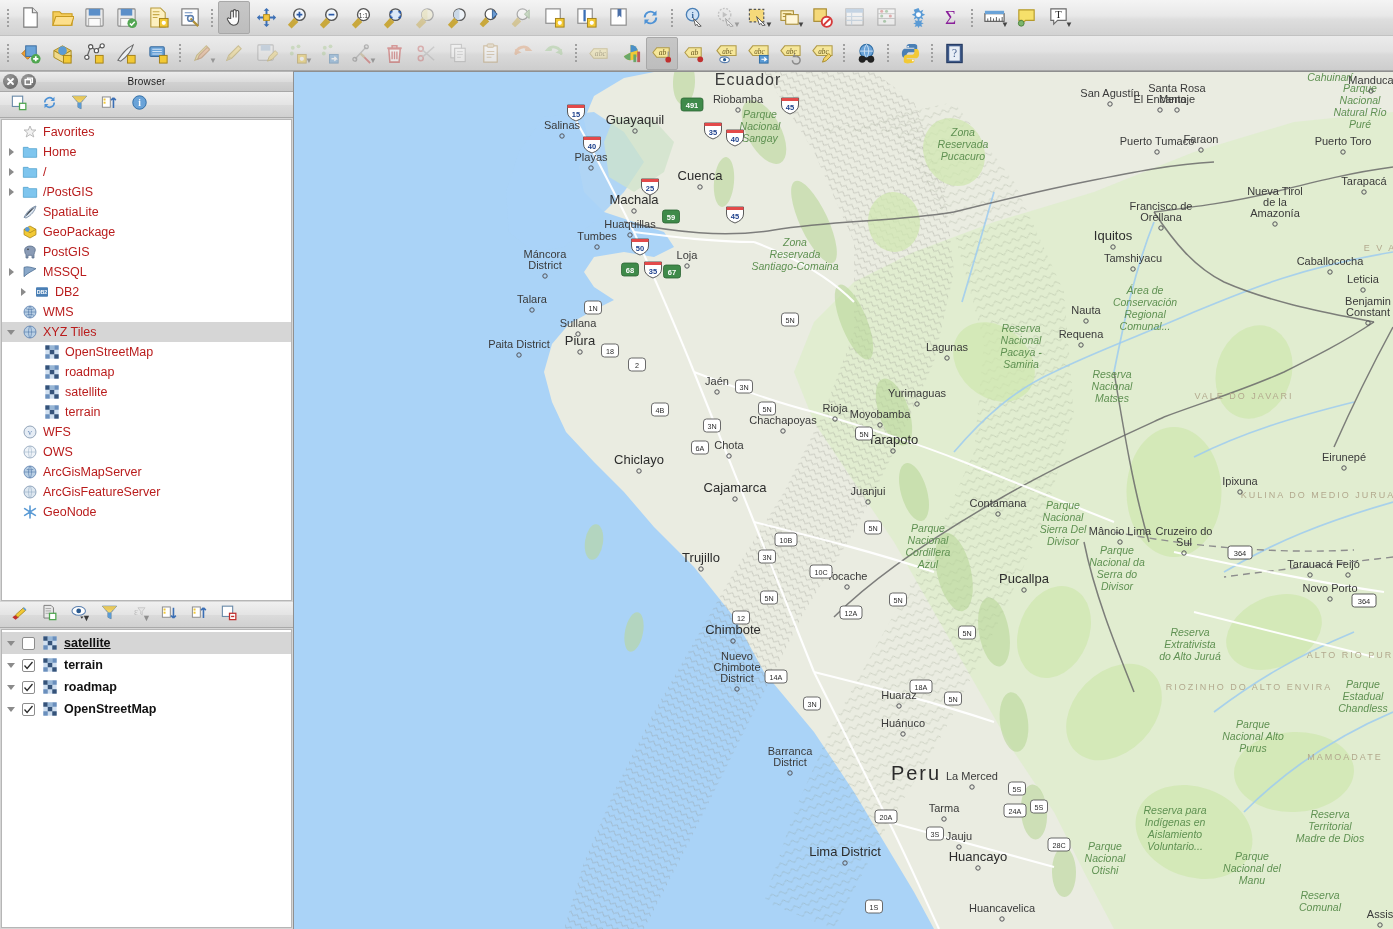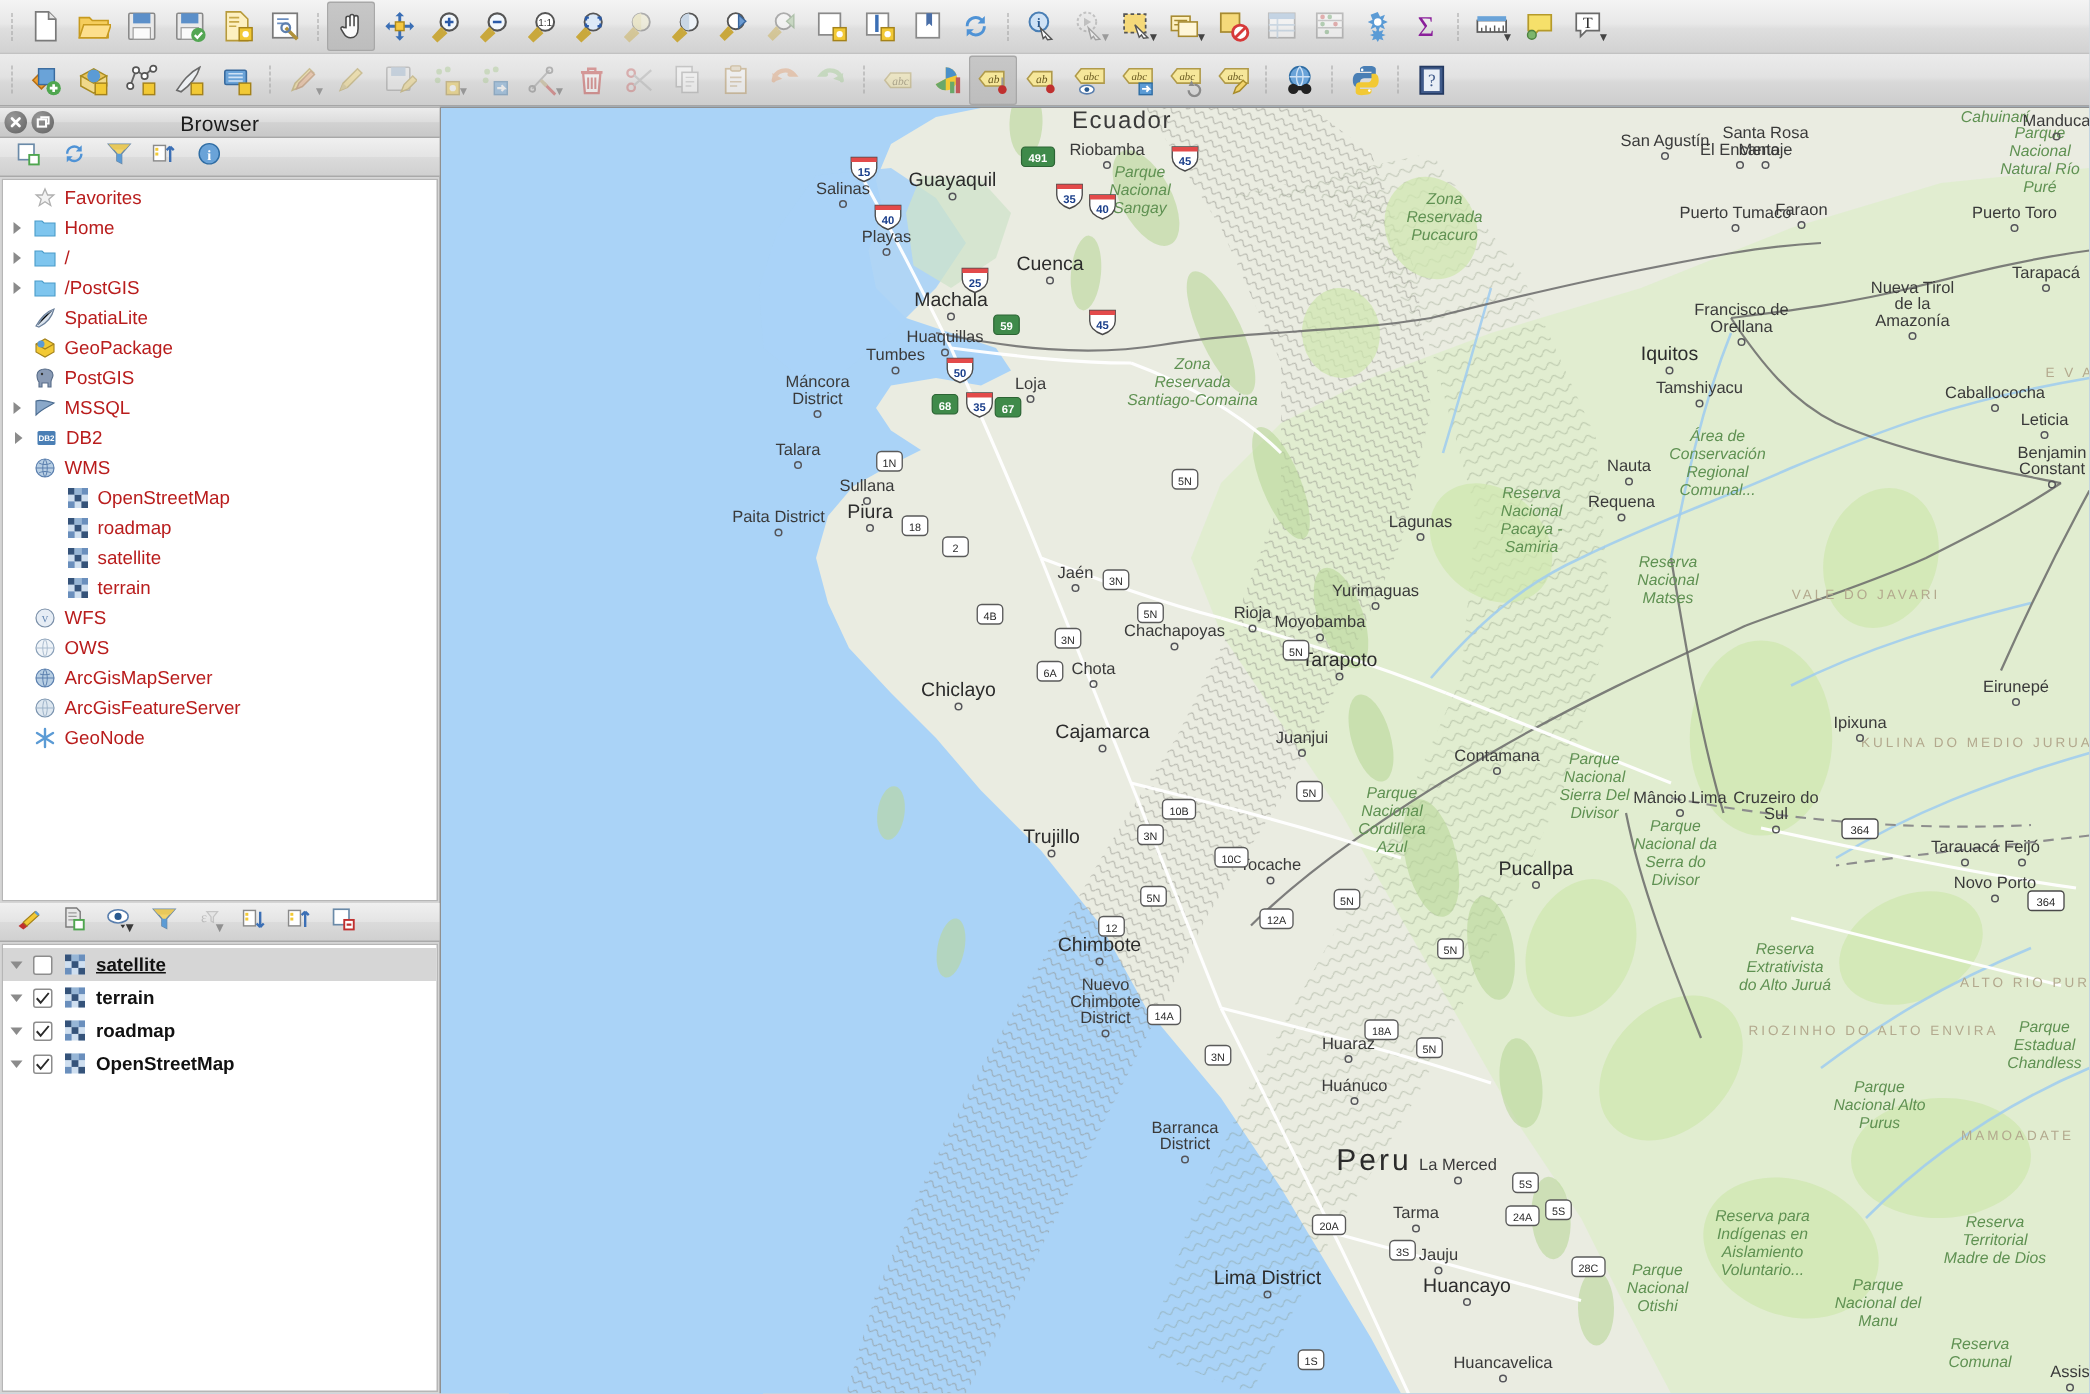--- a/index.html
+++ b/index.html
@@ -81,21 +81,21 @@
   .pt-btn {
     width: 15px; height: 15px; border-radius: 50%;
     background: radial-gradient(circle at 35% 30%, #9a9a9a, #6e6e6e 75%, #555);
     margin-right: 3px;
     display:flex; align-items:center; justify-content:center;
     flex: 0 0 auto;
   }
   .pt-btn svg { display:block; }
   .pt-label {
     position: absolute; left:0; right:0; text-align: center;
-    font-size: 14px; color: #1b1b1b; letter-spacing: .2px;
+    font-size: 10px; color: #1b1b1b; letter-spacing: .2px;
     pointer-events: none;
   }
 
   .panel-toolbar {
     height: 26px; flex: 0 0 26px;
     display: flex; align-items: center; gap: 2px;
     padding-left: 5px;
     background: linear-gradient(to bottom,#f0f0f0,#e4e4e4 50%,#dbdbdb 51%,#d0d0d0);
     border-bottom: 1px solid #a9a9a9;
   }
@@ -967,21 +967,21 @@
     <div class="arrow ">
                 <i></i>
               </div>
     <div class="ticon">
                 <svg width="16" height="16" viewBox="0 0 24 24">
                   <path d="M3 5c5-2 11 0 18 2-6 4-12 6-18 12z" fill="#8aa8c9" stroke="#4a6b8f" stroke-width="1.1"></path>
                 </svg>
               </div>
     <div class="tlabel">MSSQL</div>
   </div>
-            <div class="tree-row " style="padding-left:1px">
+            <div class="tree-row " style="padding-left:12px">
     <div class="arrow ">
                 <i></i>
               </div>
     <div class="ticon">
                 <svg width="16" height="16" viewBox="0 0 24 24">
                   <rect x="3" y="5" width="18" height="14" rx="1.5" fill="#4a7fb5"></rect>
                   <text x="12" y="15" font-size="8" text-anchor="middle" fill="#fff" font-family="sans-serif" font-weight="bold">DB2</text>
                 </svg>
               </div>
     <div class="tlabel">DB2</div>
@@ -989,20 +989,32 @@
             <div class="tree-row " style="padding-left:0px">
     <div class="arrow"></div>
     <div class="ticon">
                 <svg width="16" height="16" viewBox="0 0 24 24">
                   <circle cx="12" cy="12" r="9" fill="#b8cfe4" stroke="#5a7fae" stroke-width="1.2"></circle>
                   <path d="M3 12h18M12 3c3 4 3 14 0 18M12 3c-3 4-3 14 0 18" fill="none" stroke="#5a7fae" stroke-width="1"></path>
                   <path d="M6 7c3 2 9 2 12 0M6 17c3-2 9-2 12 0" fill="none" stroke="#5a7fae" stroke-width="1"></path>
                 </svg>
               </div>
     <div class="tlabel">WMS</div>
+  </div>
+            <div class="tree-row selected" style="padding-left:0px">
+    <div class="arrow open">
+                <i></i>
+              </div>
+    <div class="ticon">
+                <svg width="16" height="16" viewBox="0 0 24 24">
+                  <circle cx="12" cy="12" r="9" fill="#b8cfe4" stroke="#5a7fae" stroke-width="1.2"></circle>
+                  <path d="M3 12h18M12 3c3 4 3 14 0 18M12 3c-3 4-3 14 0 18" fill="none" stroke="#5a7fae" stroke-width="1"></path>
+                </svg>
+              </div>
+    <div class="tlabel">XYZ Tiles</div>
   </div>
             <div class="tree-row " style="padding-left:22px">
     <div class="arrow"></div>
     <div class="ticon">
                 <svg width="16" height="16" viewBox="0 0 24 24">
                   <rect x="2" y="2" width="20" height="20" fill="#cfdff0"></rect>
                   <rect x="2" y="2" width="6.6" height="6.6" fill="#35537a"></rect>
                   <rect x="15.4" y="2" width="6.6" height="6.6" fill="#6a8fbd"></rect>
                   <rect x="8.6" y="8.6" width="6.8" height="6.8" fill="#35537a"></rect>
                   <rect x="2" y="15.4" width="6.6" height="6.6" fill="#6a8fbd"></rect>

